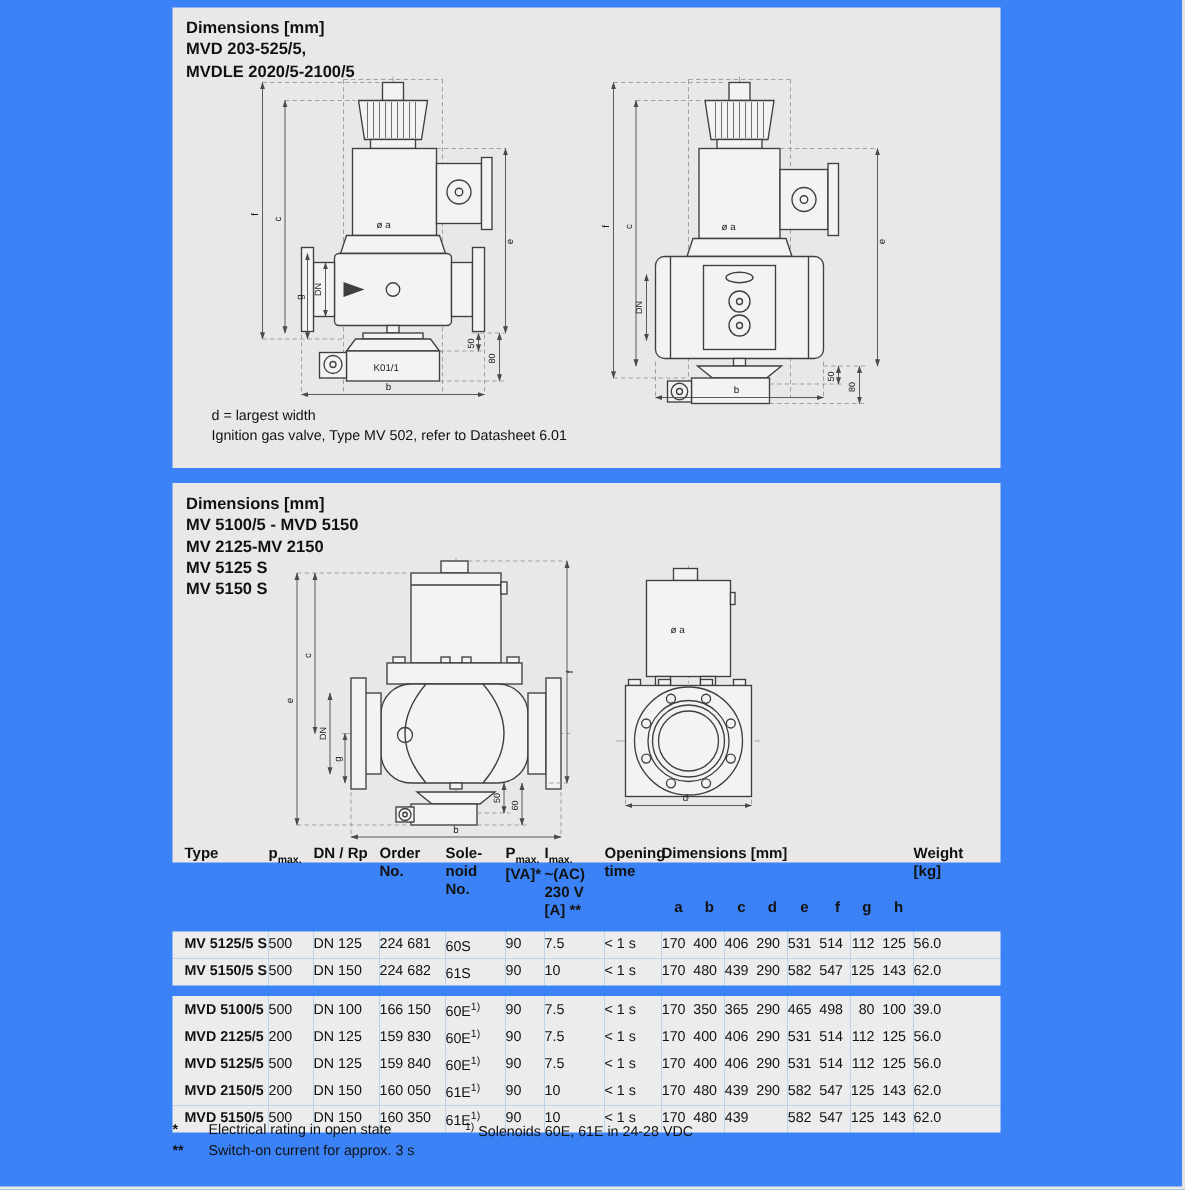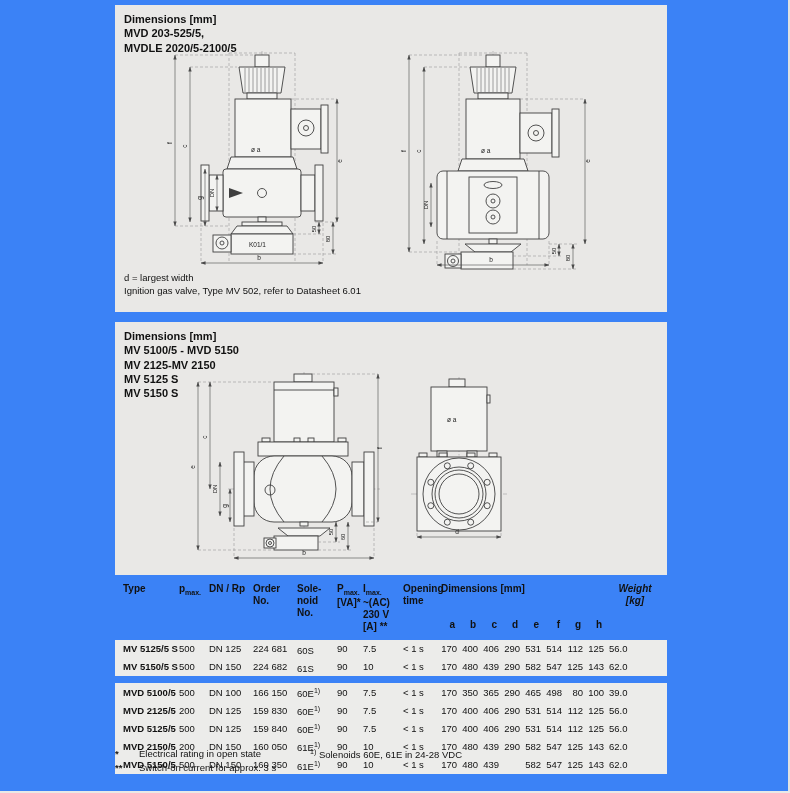--- a/index.html
+++ b/index.html
@@ -3,42 +3,42 @@
 <meta charset="utf-8">
 <style>
   html,body{margin:0;padding:0;}
   body{width:790px;height:793px;background:#fff;font-family:"Liberation Sans",sans-serif;color:#111;}
   .page{position:relative;width:790px;height:793px;background:#3b82f6;overflow:hidden;
         border-right:2px solid #e3e3e1;border-bottom:2px solid #e9e9e7;box-sizing:border-box;}
   .panel{position:absolute;left:115px;width:552px;background:#e9e8e6;}
   .panel1{top:5px;height:307px;}
   .panel2{top:322px;height:253px;}
   .ptitle{position:absolute;left:9px;top:7px;font-size:11px;font-weight:bold;line-height:1.3;white-space:pre;}
-  .pnotes{position:absolute;left:9px;top:267px;font-size:9.5px;line-height:1.32;}
+  .pnotes{position:absolute;left:26px;top:267px;font-size:9.5px;line-height:1.32;}
   .dwrap{position:absolute;}
   svg{display:block;}
   svg text{font-family:"Liberation Sans",sans-serif;}
   .ln{fill:none;stroke:#3f3f3f;stroke-width:0.9;}
   .lnf{fill:#f3f3f1;stroke:#3f3f3f;stroke-width:0.9;}
   .thin{fill:none;stroke:#555;stroke-width:0.55;}
   .dim{stroke:#4a4a4a;stroke-width:0.6;fill:none;}
   .ext{stroke:#8b8b8b;stroke-width:0.5;stroke-dasharray:3 2;fill:none;}
   .cl{stroke:#909090;stroke-width:0.5;stroke-dasharray:6 2 1.5 2;fill:none;}
   text.dl{font-size:6.5px;fill:#1a1a1a;}
   text.dl6{font-size:6px;fill:#1a1a1a;}
   
-  .spec{position:absolute;left:115px;top:581px;width:469px;border-collapse:collapse;table-layout:fixed;}
+  .spec{position:absolute;left:115px;top:562px;width:469px;border-collapse:collapse;table-layout:fixed;}
   .spec th{font-size:10px;font-weight:bold;text-align:left;vertical-align:top;padding:2px 2px 0 0;line-height:1.18;white-space:nowrap;}
   .spec th.first,.spec td.first{padding-left:8px;}
   .spec tr.letters th{vertical-align:bottom;text-align:right;padding:0 7px 2px 0;}
   .spec td{font-size:9.5px;padding:0 2px 0 0;line-height:15px;white-space:nowrap;}
   .spec .bold{font-weight:bold;margin-top:36px;}
   .spec .num{text-align:right;padding-right:5px;margin-left:48px;}
   .spec .wtd{padding-right:14px;}
-  .spec th.wt{text-align:center;padding-right:6px;font-style:italic;}
+  .spec th.wt{text-align:left;padding-right:6px;}
   tbody.band{background:#ececea;}
   tbody.gapbody td{height:7px;line-height:7px;padding:0;}
   sub{font-size:7px;}
   sup{font-size:7px;}
   
   .footnotes{position:absolute;left:115px;top:747px;width:600px;font-size:9.5px;line-height:1.5;}
   .fncols{display:flex;}
   .fnleft{width:195px;flex:none;}
   .fnline{display:flex;}
   .fnsym{width:24px;flex:none;font-weight:bold;}

